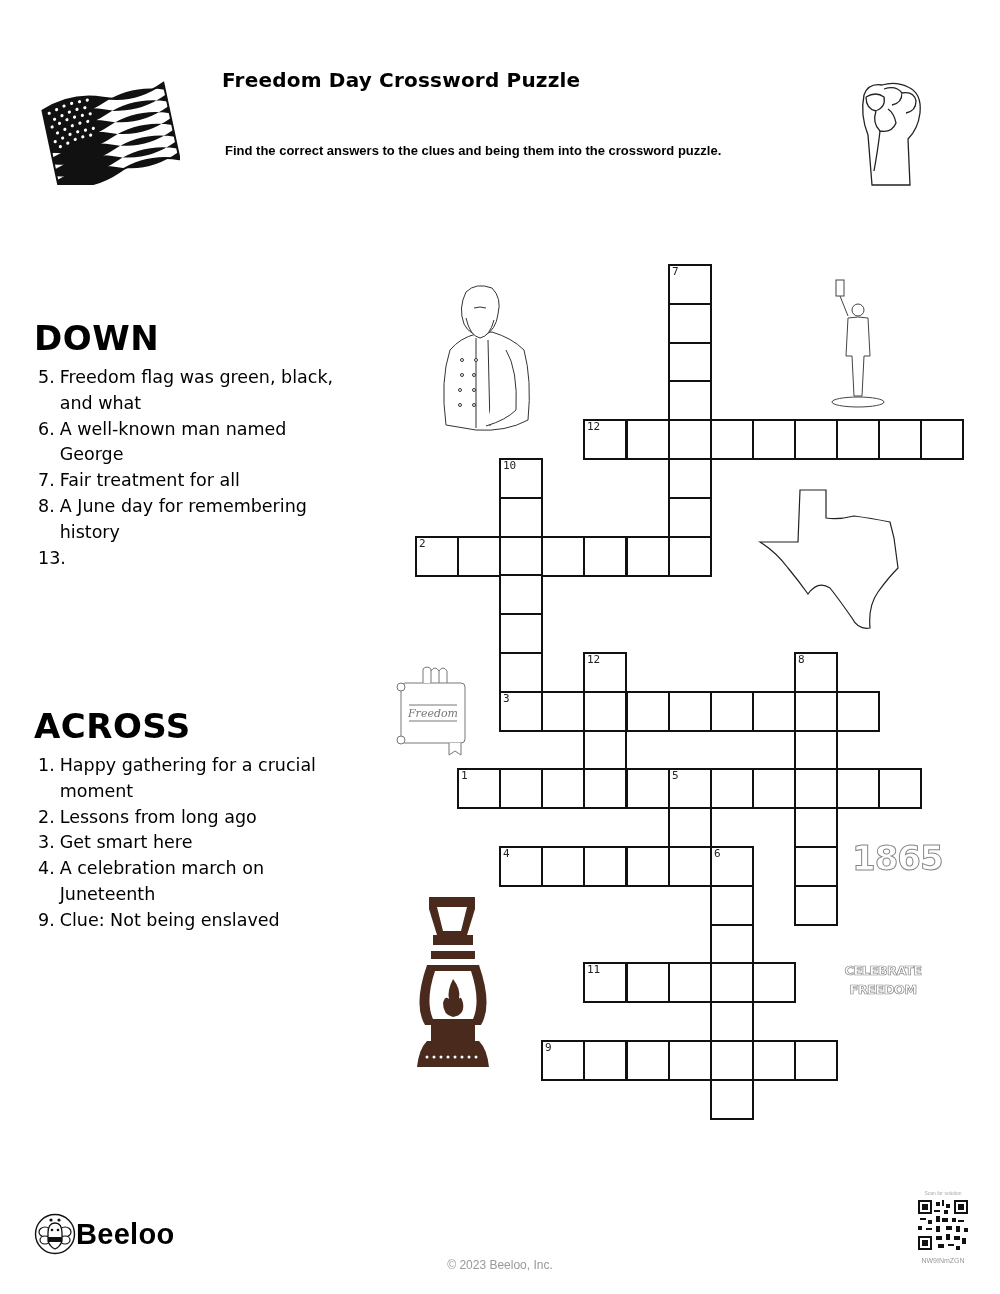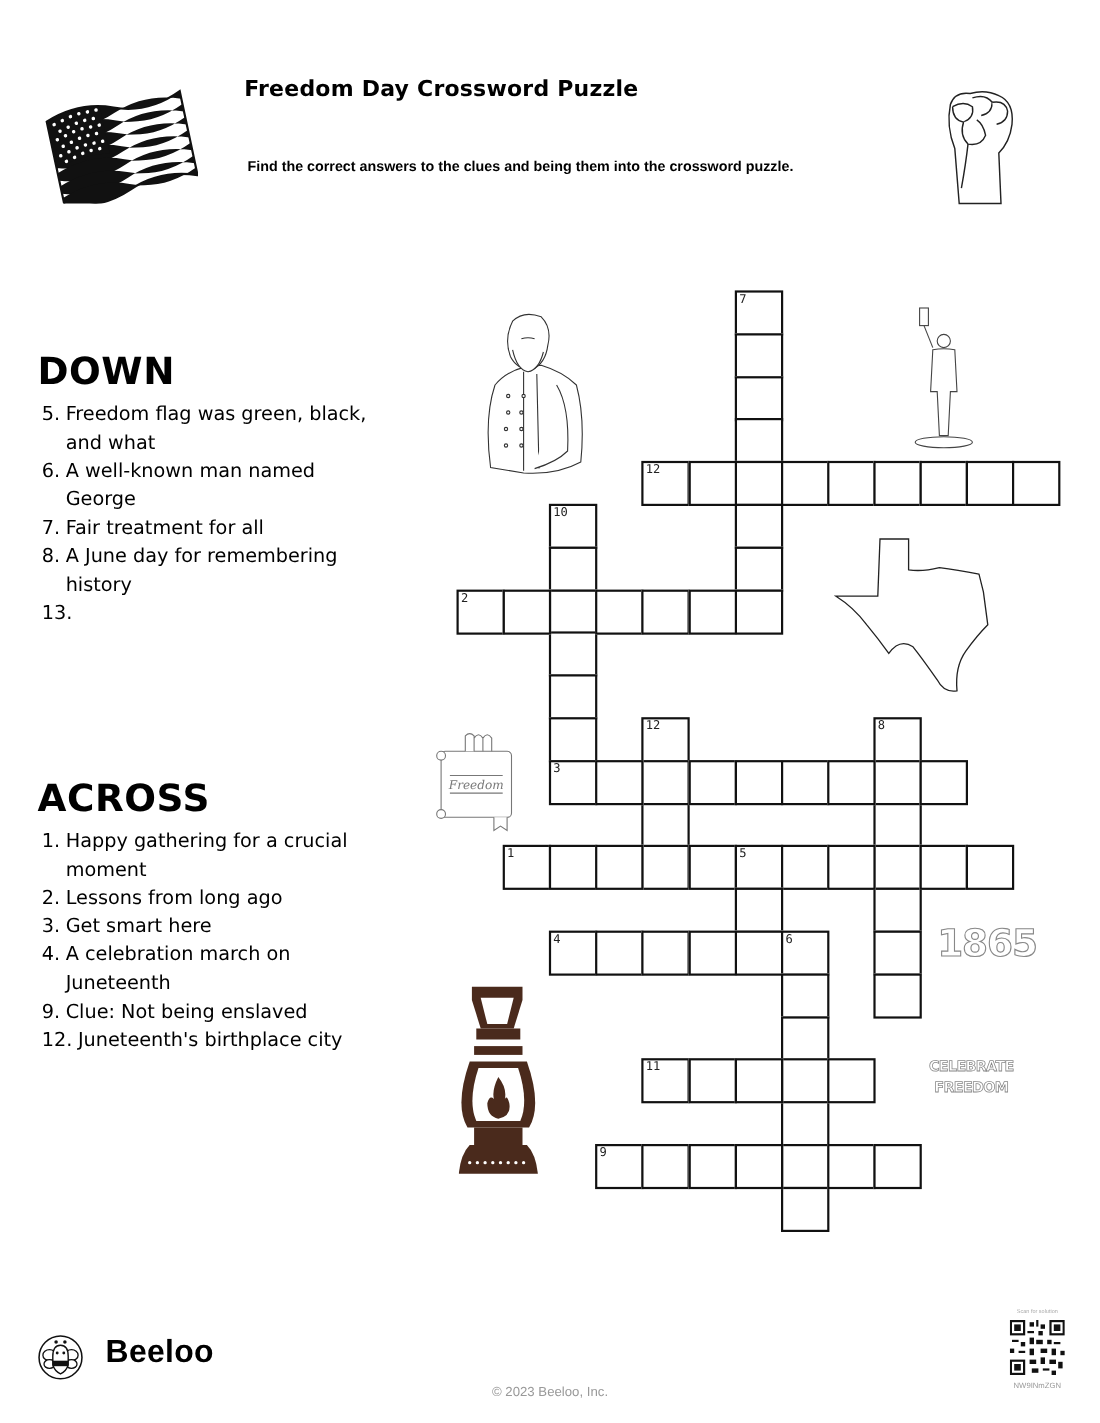--- a/index.html
+++ b/index.html
@@ -35,21 +35,21 @@
   .cell {
     position: absolute; width: 44px; height: 41px;
     border: 2px solid #111; background: #fff; pointer-events: auto;
   }
   .cell .cnum {
     position: absolute; left: 2px; top: 0px; font-family: "DejaVu Sans Mono", monospace;
     font-size: 11px; line-height: 12px; color: #222;
   }
 
   .deco { position: absolute; }
-  .footer-logo { position: absolute; left: 34px; top: 1213px; display: flex; align-items: flex-start; gap: 20px; }
+  .footer-logo { position: absolute; left: 34px; top: 1213px; display: flex; align-items: center; gap: 0; }
   .footer-logo .brand { font-family: "Liberation Sans", sans-serif; font-weight: bold; font-size: 29px; letter-spacing: 0.3px; }
   .copyright {
     position: absolute; left: 0; width: 1000px; top: 1258px; text-align: center;
     font-family: "Liberation Sans", sans-serif; font-size: 12px; color: #999;
   }
   .qr-wrap { position: absolute; left: 912px; top: 1190px; width: 62px; text-align: center; }
   .qr-label { font-family: "Liberation Sans", sans-serif; font-size: 5px; color: #aaa; white-space: nowrap; }
   .qr-code-text { font-family: "Liberation Sans", sans-serif; font-size: 7px; color: #999; margin-top: 3px; white-space: nowrap; }
   .yr1865 {
     position: absolute; left: 852px; top: 838px; font-family: "DejaVu Sans", sans-serif; font-weight: bold;
@@ -168,24 +168,20 @@
       <span class="txt">Get smart here</span>
     </li>
   <li class="clue">
       <span class="num">4.</span>
       <span class="txt">A celebration march on  Juneteenth</span>
     </li>
   <li class="clue">
       <span class="num">9.</span>
       <span class="txt">Clue: Not being enslaved</span>
     </li>
-  <li class="clue">
-      <span class="num">12.</span>
-      <span class="txt"> Juneteenth's birthplace city</span>
-    </li>
 </ul>
 
 <svg class="deco" style="left:436px;top:280px;width:96px;height:155px;" viewBox="0 0 96 155">
   <g fill="#fff" stroke="#333" stroke-width="1">
     <path d="M10 145 Q4 100 14 70 Q24 58 40 54 L56 52 Q76 58 88 70 Q96 100 92 140 Q70 152 40 150 Z"></path>
     <path d="M30 12 Q40 2 56 8 Q66 18 62 34 Q60 50 48 56 Q34 56 28 44 Q22 28 30 12 Z"></path>
     <path d="M30 38 Q34 56 44 58 Q54 56 58 40"></path>
     <path d="M38 28 Q44 26 50 28"></path>
     <path d="M40 58 L40 148 M52 60 L54 146"></path>
     <circle cx="26" cy="80" r="1.5"></circle>

